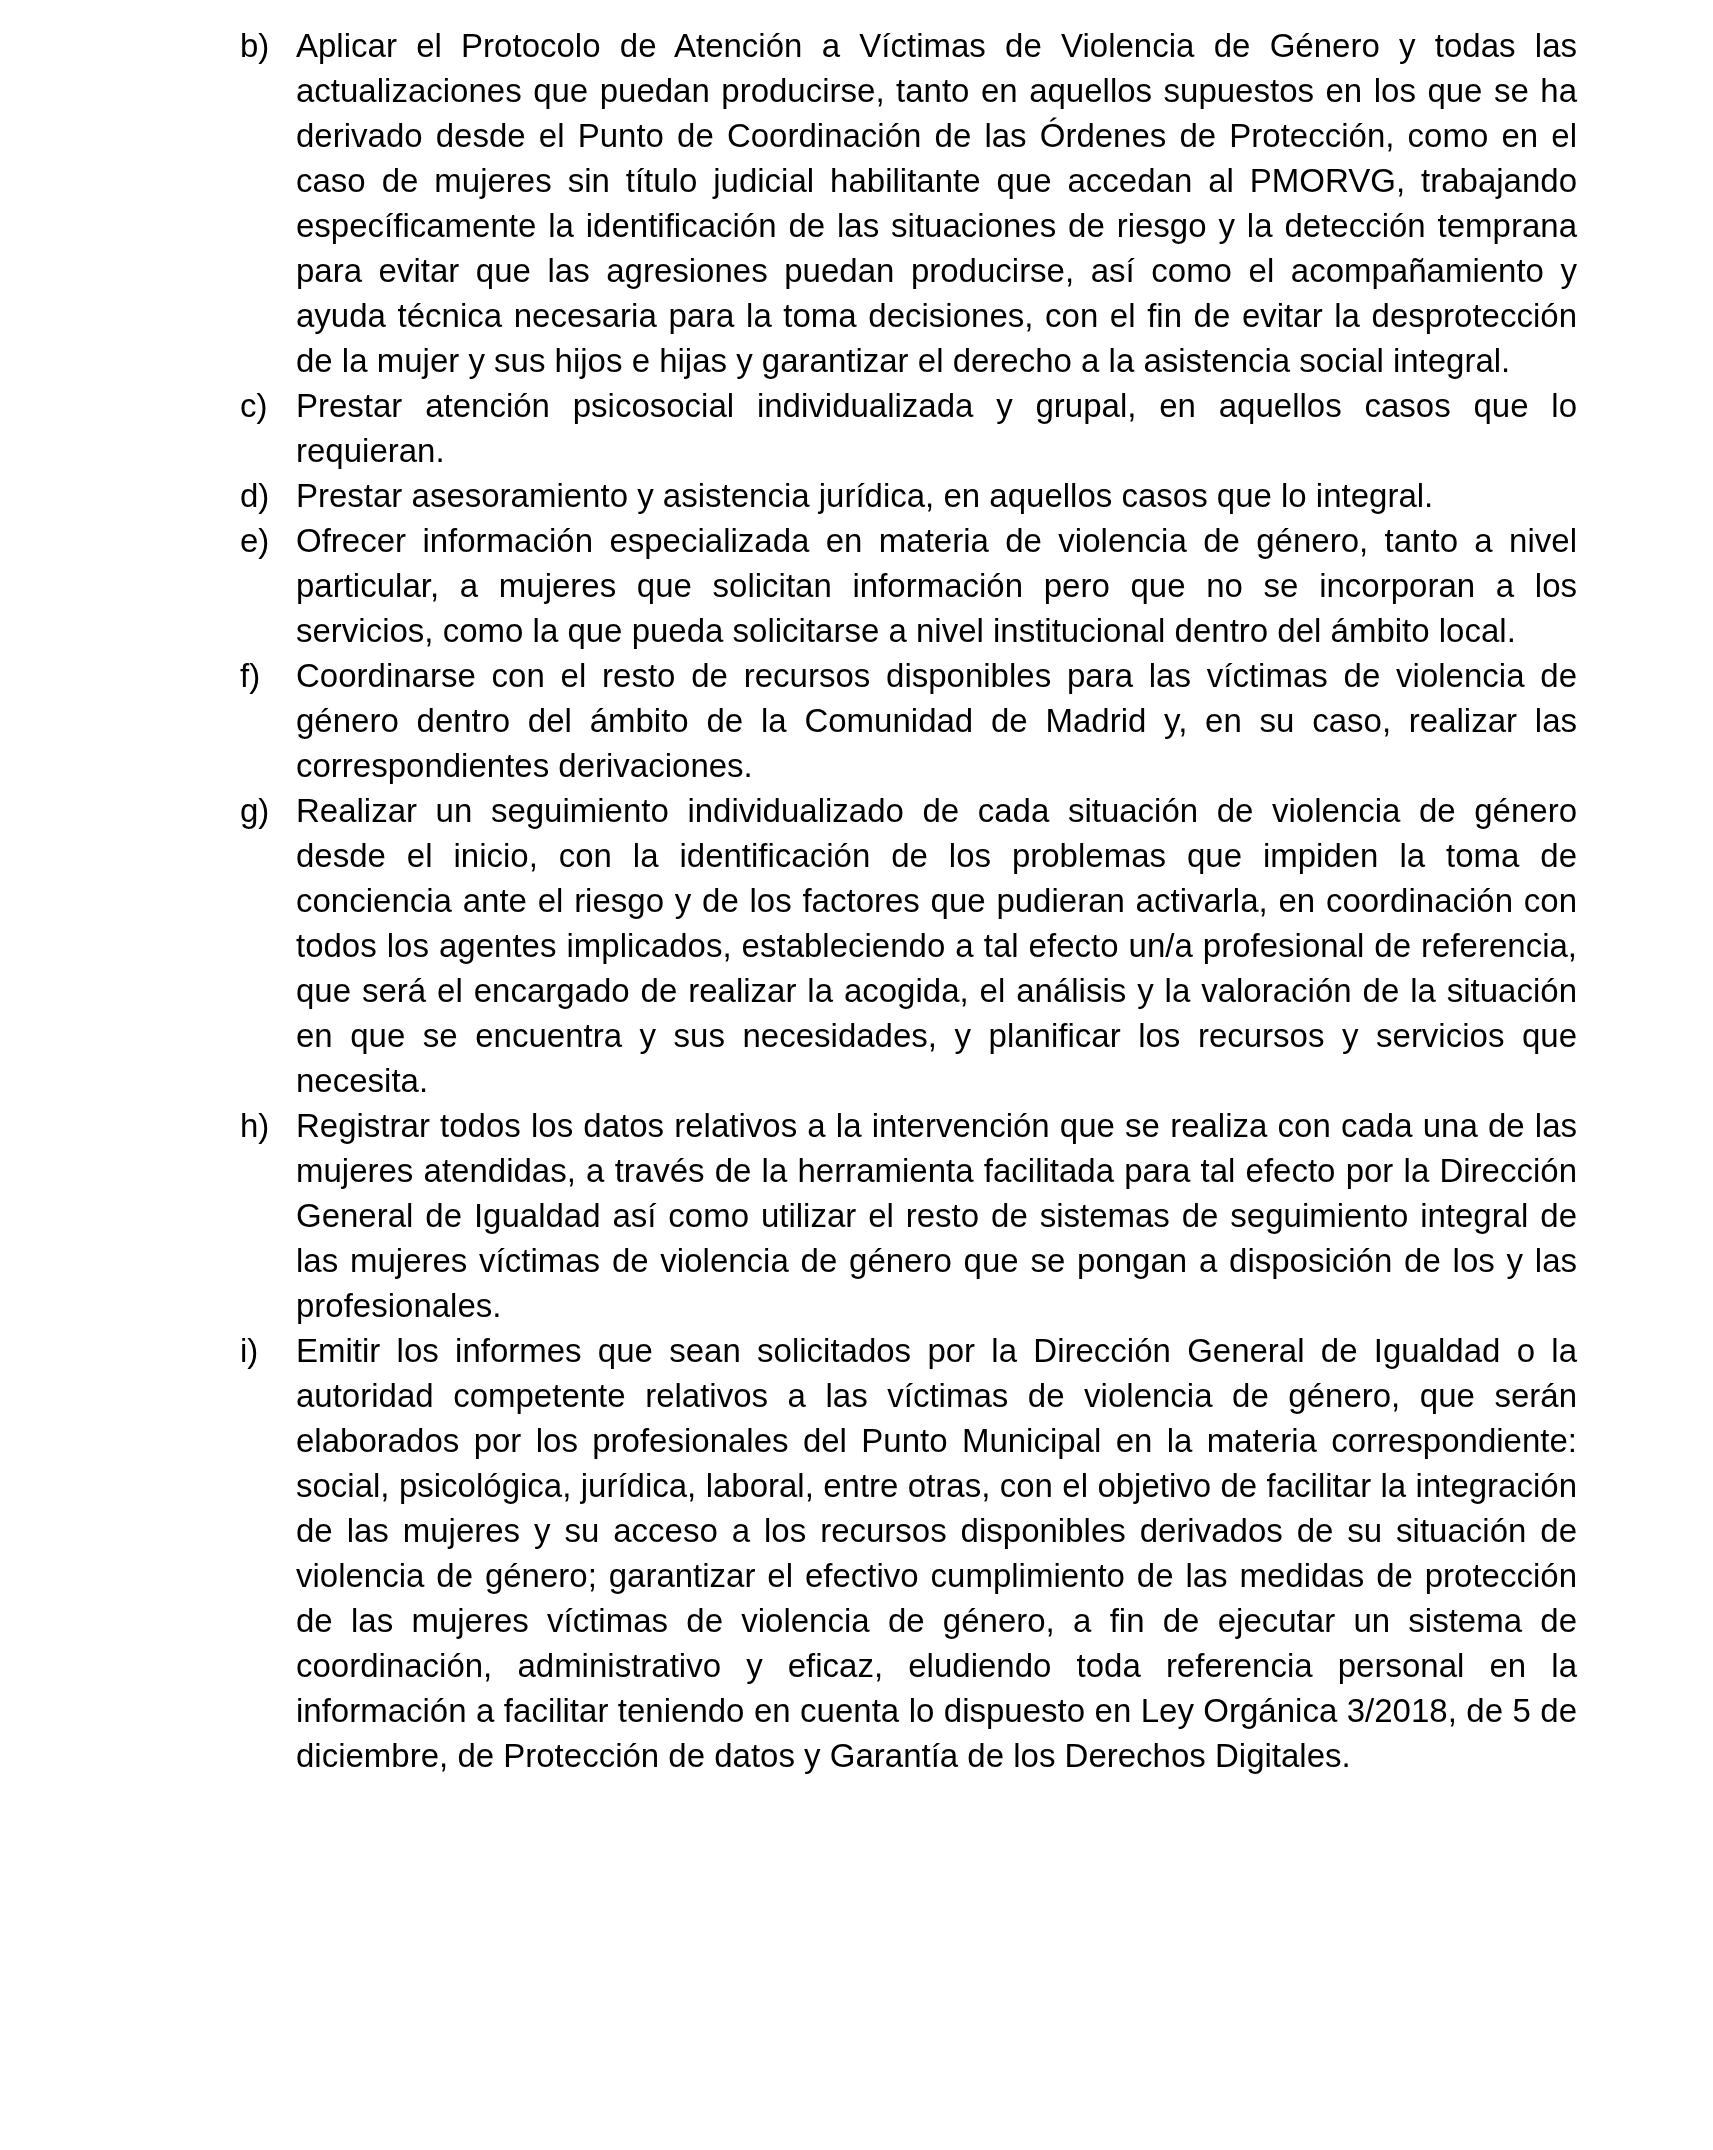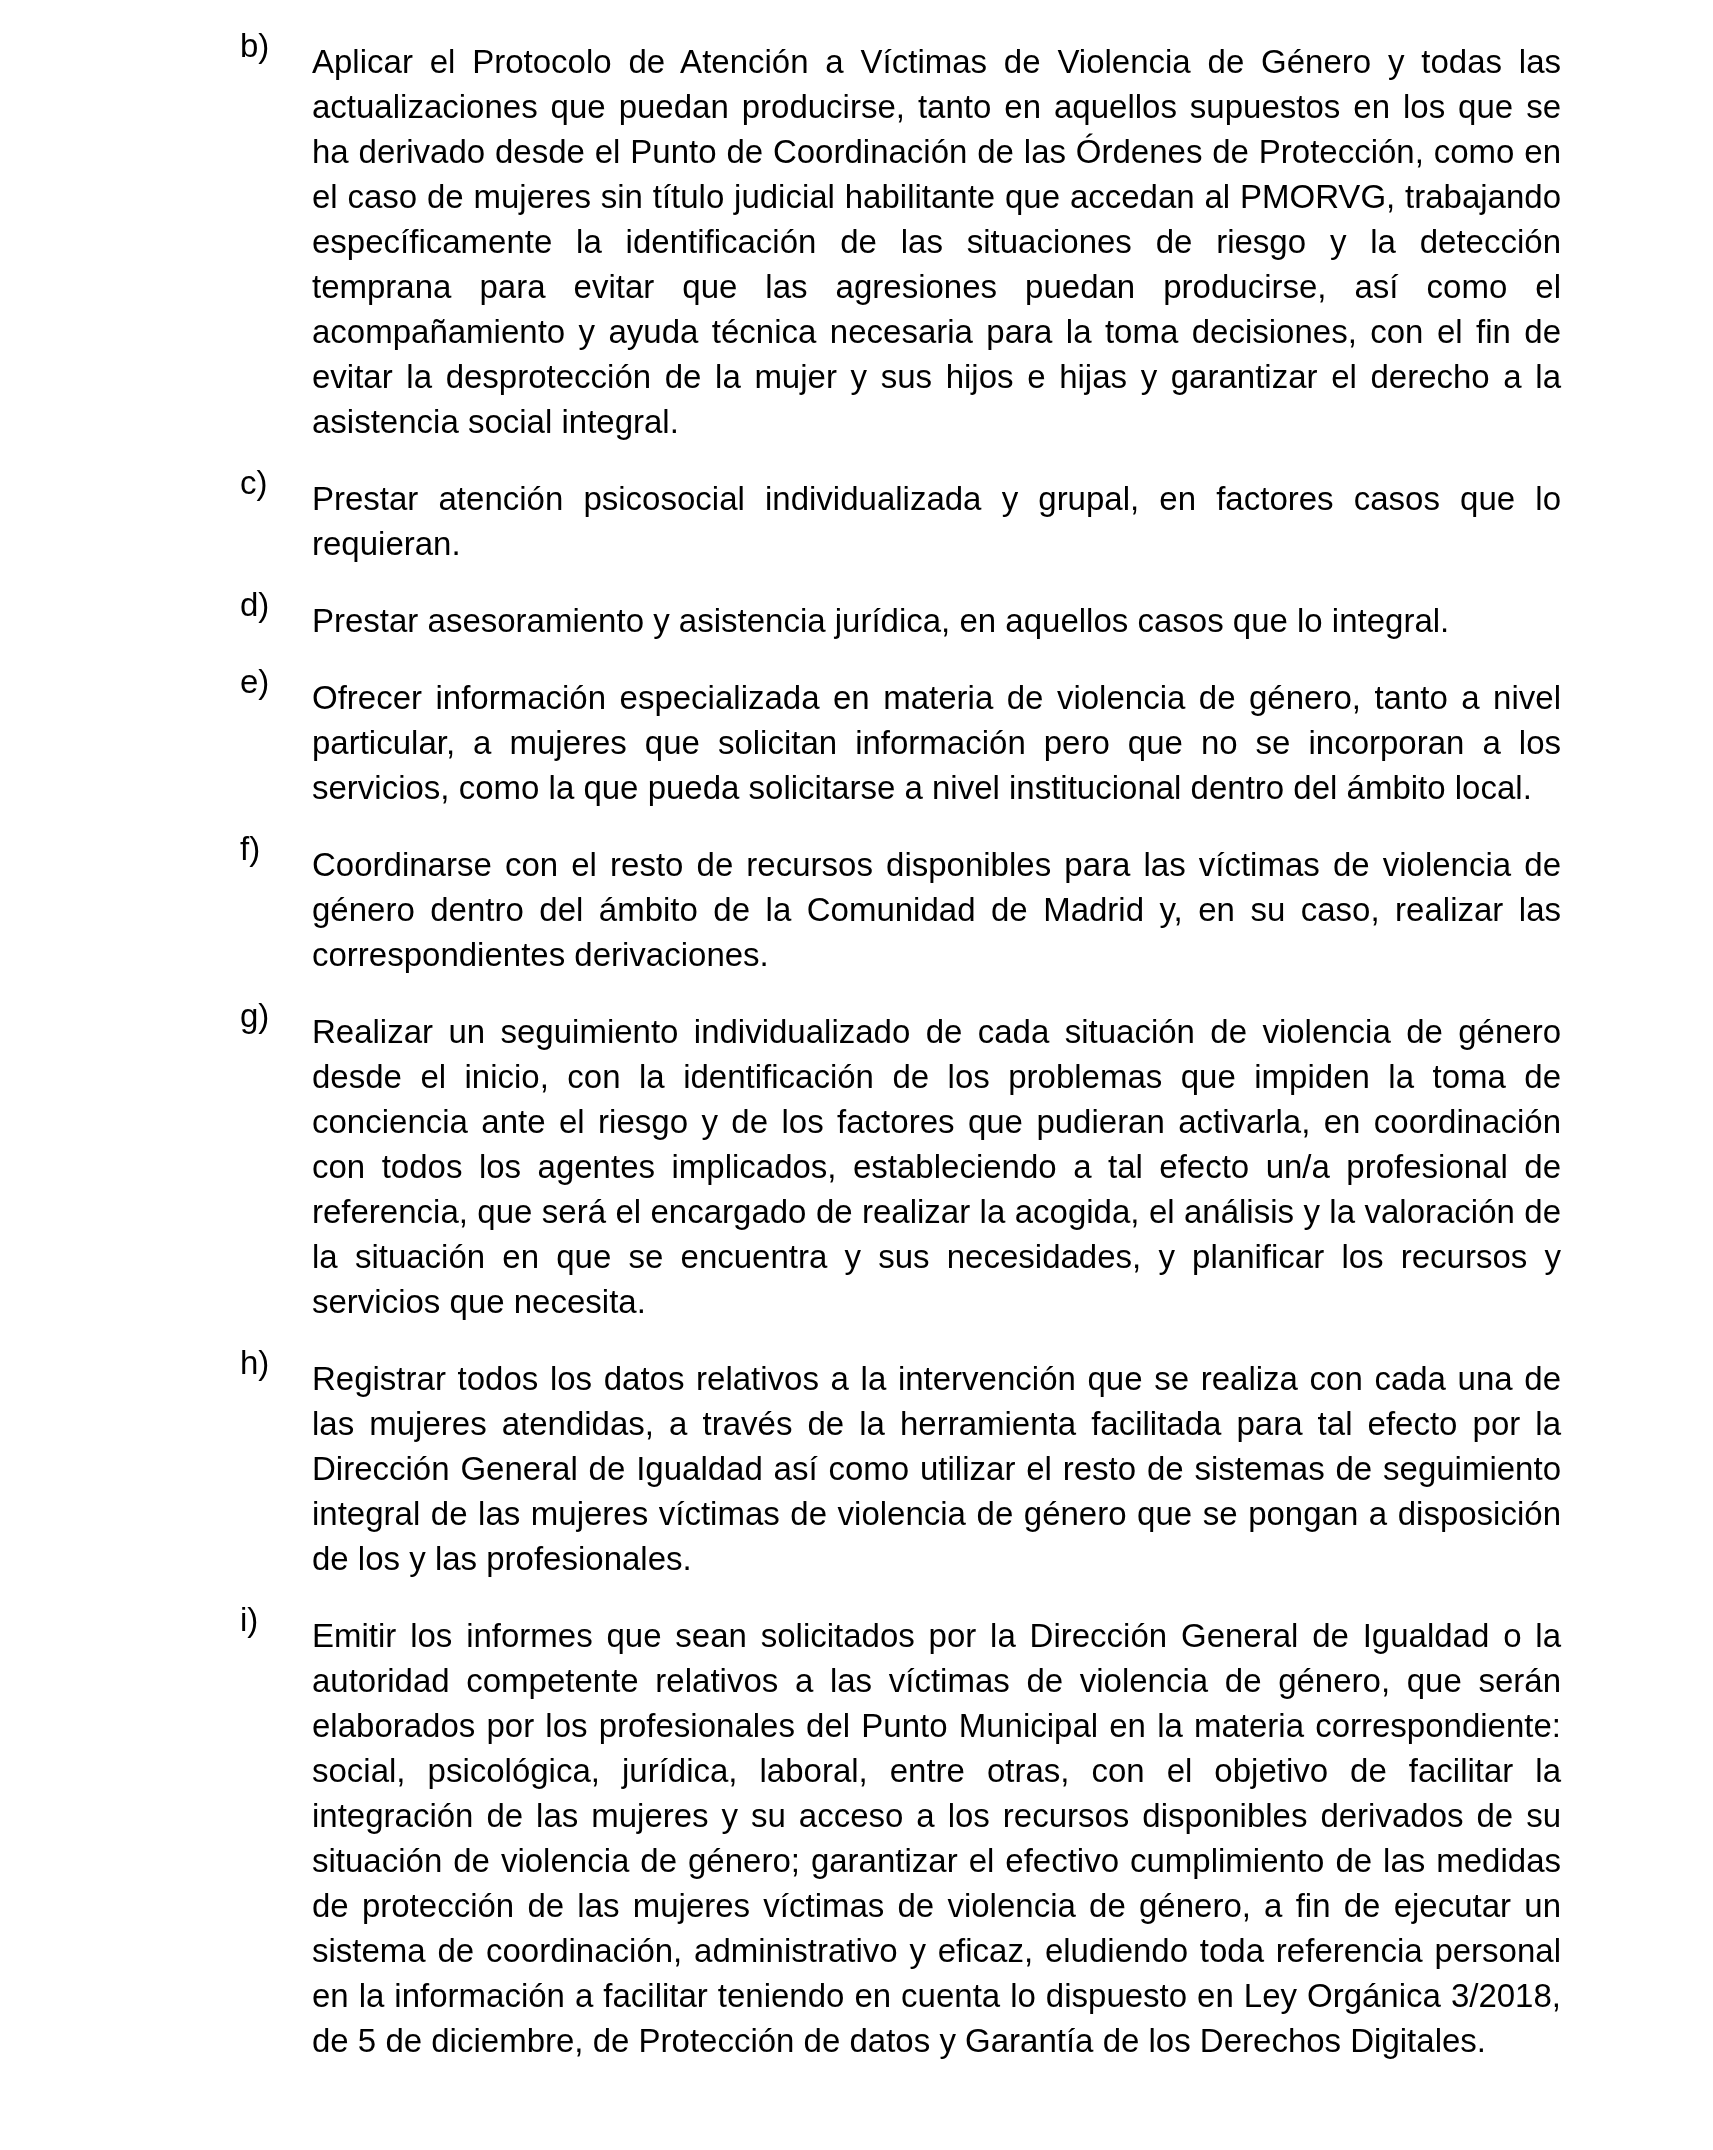--- a/index.html
+++ b/index.html
@@ -29,37 +29,37 @@
   }
   .item .marker {
     flex: 0 0 56px;
     text-align: left;
     white-space: nowrap;
   }
   .item .body {
     flex: 1 1 auto;
     text-align: justify;
     text-justify: inter-word;
-    margin: 16px;
+    margin: 0;
   }
 </style>
 </head>
 <body>
 
 <div class="page">
   <div class="doc-list">
 
     <div class="item">
       <div class="marker">b)</div>
       <p class="body">Aplicar el Protocolo de Atención a Víctimas de Violencia de Género y todas las actualizaciones que puedan producirse, tanto en aquellos supuestos en los que se ha derivado desde el Punto de Coordinación de las Órdenes de Protección, como en el caso de mujeres sin título judicial habilitante que accedan al PMORVG, trabajando específicamente la identificación de las situaciones de riesgo y la detección temprana para evitar que las agresiones puedan producirse, así como el acompañamiento y ayuda técnica necesaria para la toma decisiones, con el fin de evitar la desprotección de la mujer y sus hijos e hijas y garantizar el derecho a la asistencia social integral.</p>
     </div>
 
     <div class="item">
       <div class="marker">c)</div>
-      <p class="body">Prestar atención psicosocial individualizada y grupal, en factores casos que lo requieran.</p>
+      <p class="body">Prestar atención psicosocial individualizada y grupal, en aquellos casos que lo requieran.</p>
     </div>
 
     <div class="item">
       <div class="marker">d)</div>
       <p class="body">Prestar asesoramiento y asistencia jurídica, en aquellos casos que lo integral.</p>
     </div>
 
     <div class="item">
       <div class="marker">e)</div>
       <p class="body">Ofrecer información especializada en materia de violencia de género, tanto a nivel particular, a mujeres que solicitan información pero que no se incorporan a los servicios, como la que pueda solicitarse a nivel institucional dentro del ámbito local.</p>

